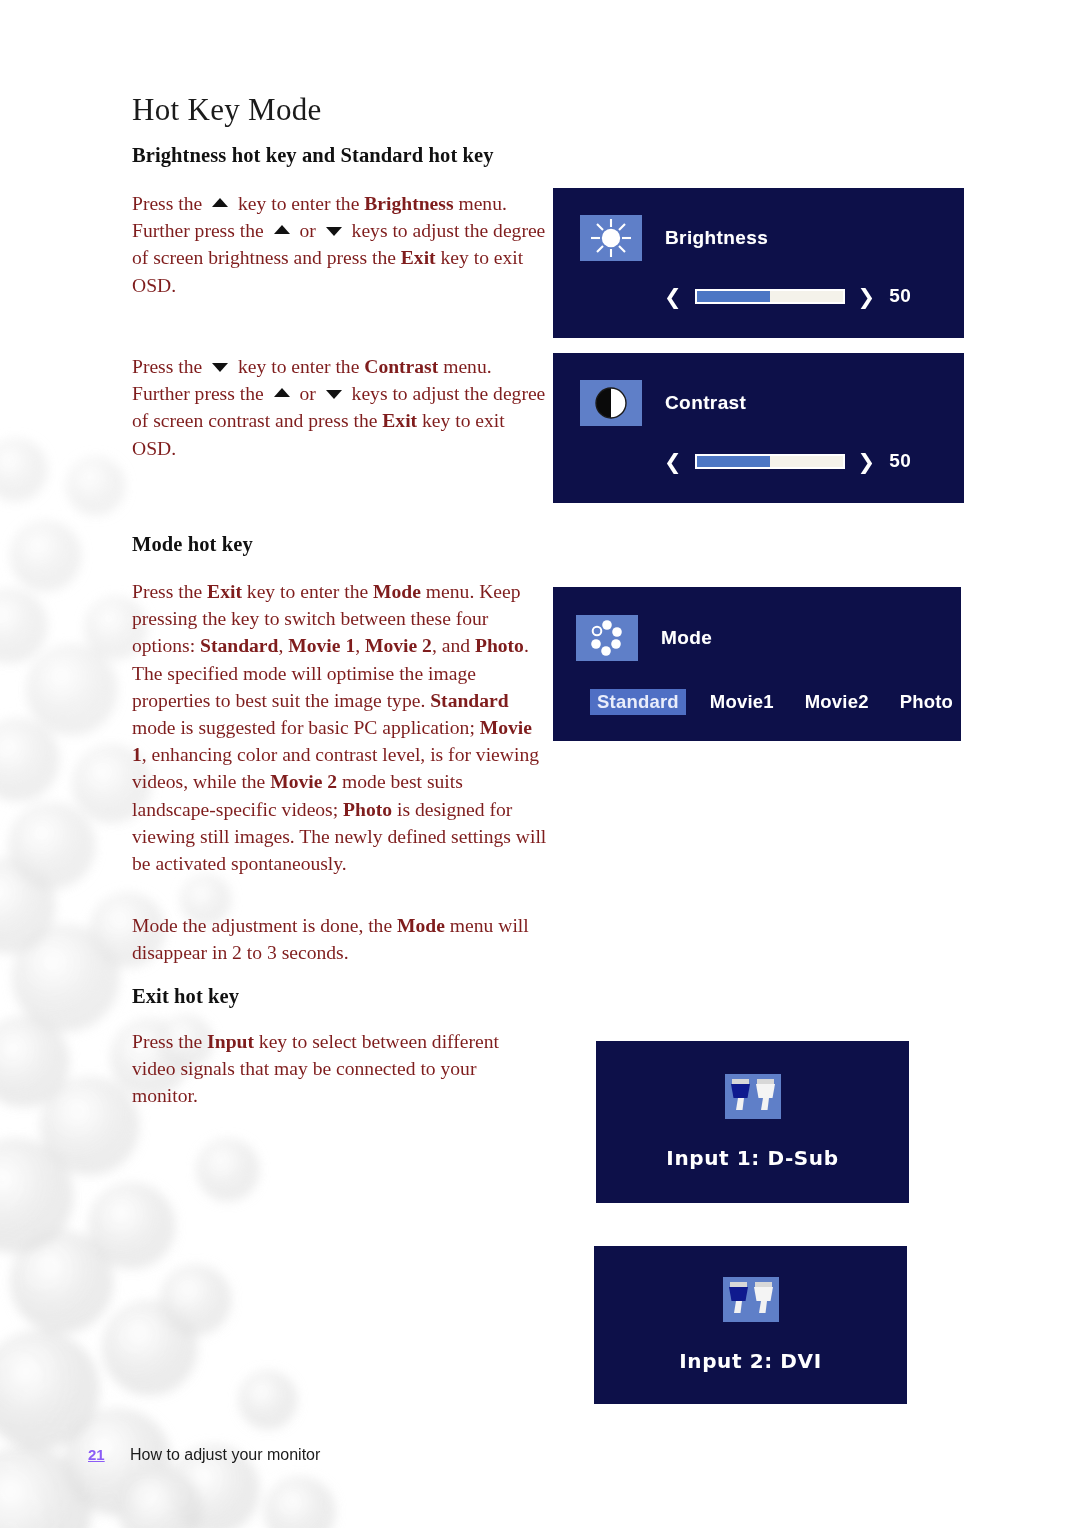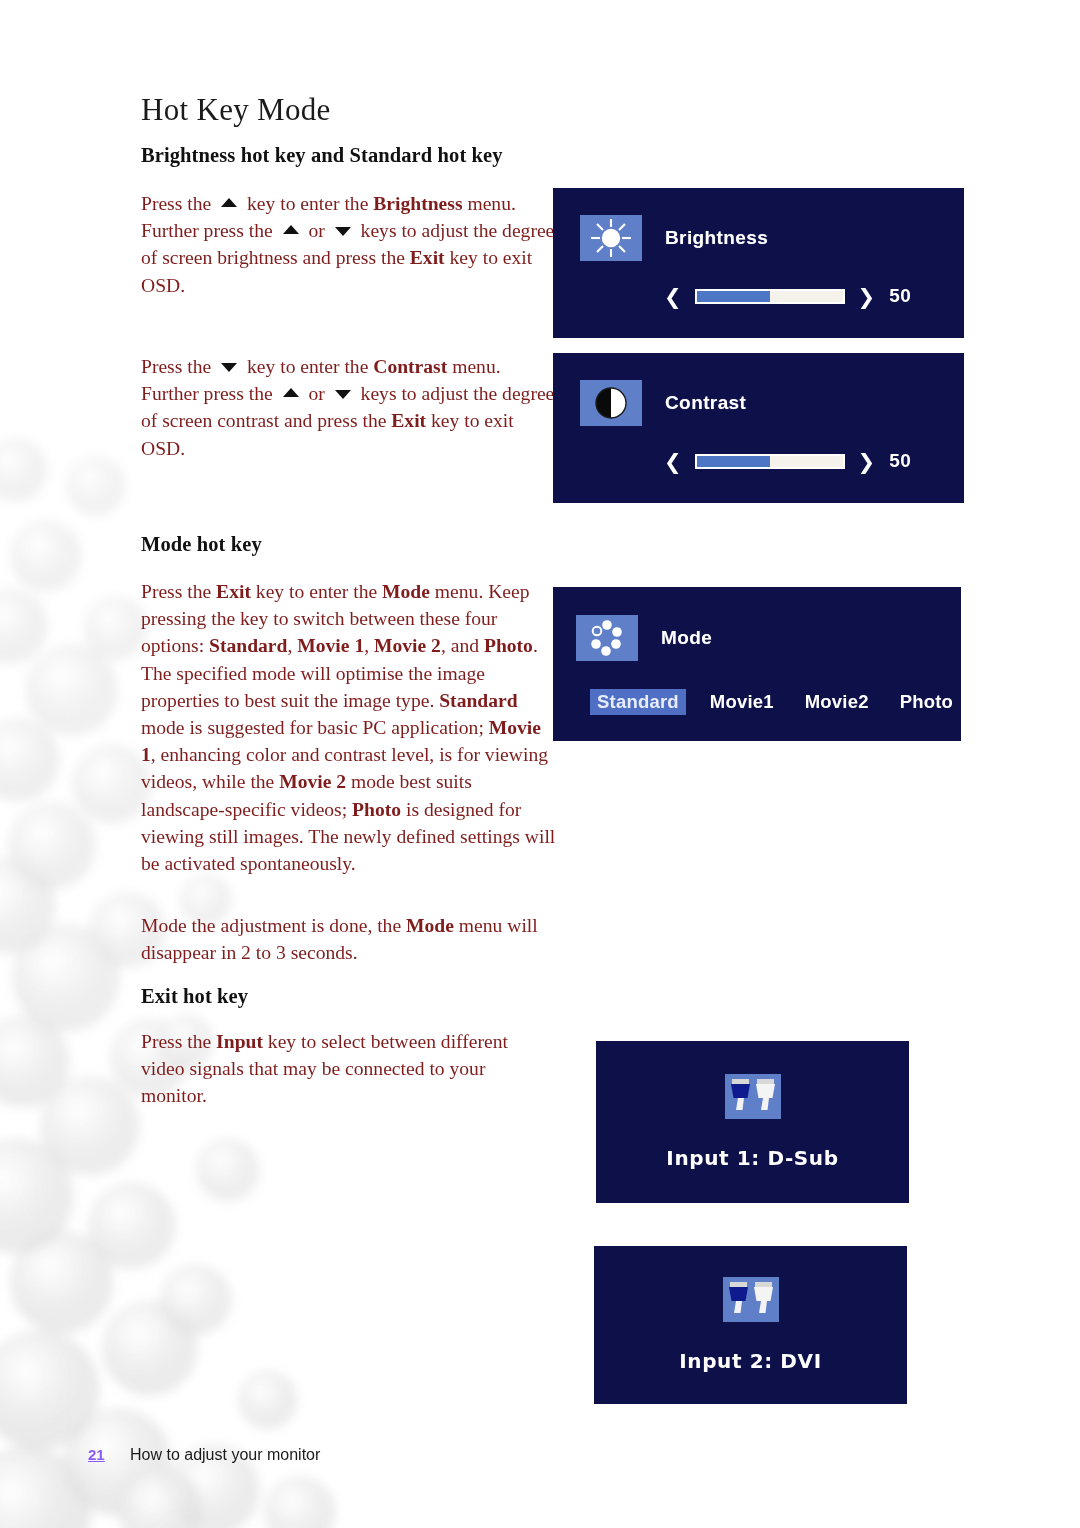--- a/index.html
+++ b/index.html
@@ -29,21 +29,21 @@
   #page {
     position: absolute;
     left: 0; top: 0;
     width: 1080px; height: 1528px;
     z-index: 2;
   }
 
   
   .text-col {
     position: absolute;
-    left: 141px;
+    left: 132px;
     width: 415px;
   }
 
   h1.page-title {
     font-size: 31px;
     font-weight: normal;
     letter-spacing: 0.3px;
     margin: 0;
     color: #1b1b1b;
   }

